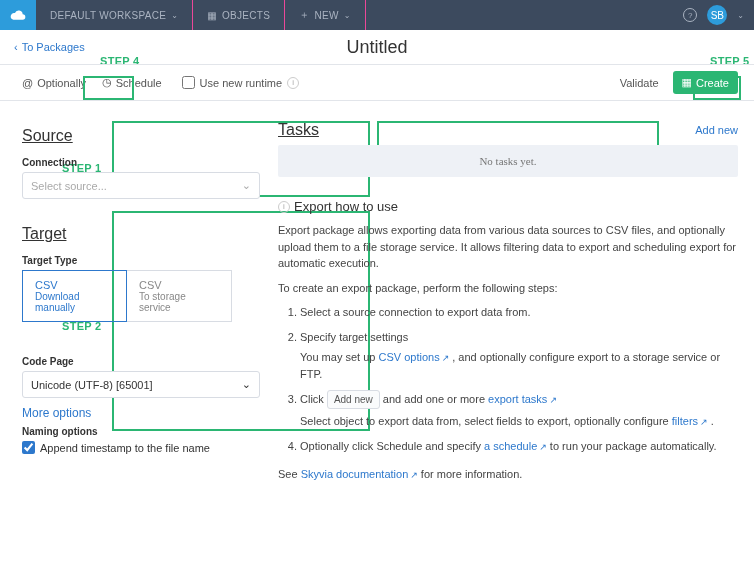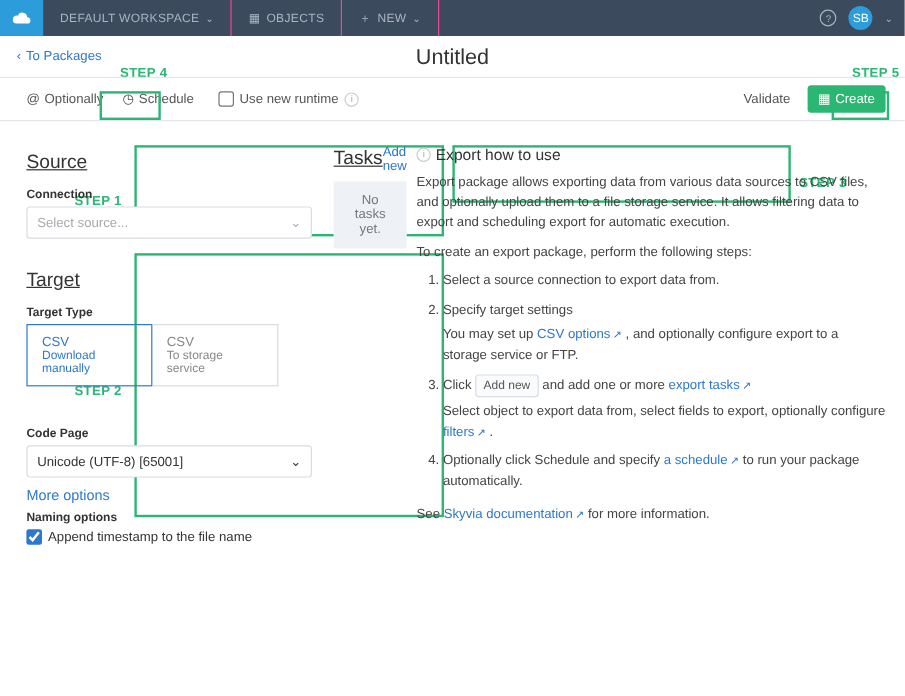--- a/index.html
+++ b/index.html
@@ -17,40 +17,40 @@
 .page-title { position: absolute; left: 50%; transform: translateX(-50%); font-size: 18px; color: #333; }
 .tabbar { height: 36px; display: flex; align-items: center; border-bottom: 1px solid #e2e5ea; padding: 0 16px; gap: 4px; }
 .tab { font-size: 11px; color: #555; padding: 4px 6px; display: flex; align-items: center; gap: 4px; cursor: pointer; border-radius: 3px; }
 .tab-icon { display: inline-flex; }
 .checkbox-wrap { display: flex; align-items: center; gap: 5px; margin-left: 10px; font-size: 11px; color: #555; }
 .sub-spacer { flex: 1; }
 .validate-link { font-size: 11px; color: #555; cursor: pointer; margin-right: 10px; }
 .create-btn { background: #2bb673; color: #fff; border: none; padding: 5px 9px; border-radius: 3px; font-size: 11px; cursor: pointer; display: flex; align-items: center; gap: 4px; }
 .content { display: flex; padding: 20px 16px 30px 16px; gap: 12px; position: relative; }
 .col-left { width: 250px; display: flex; flex-direction: column; gap: 14px; }
-.col-right { flex: 1; display: flex; flex-direction: row; gap: 8px; }
+.col-right { flex: 1; display: flex; flex-direction: column; gap: 22px; }
 .panel-title { font-size: 16px; color: #333; margin-bottom: 12px; text-decoration: underline; }
 .field-label { font-size: 10px; font-weight: bold; color: #333; margin-bottom: 4px; display: block; }
 .select-box { width: 100%; border: 1px solid #d8dce3; border-radius: 3px; padding: 6px 8px; font-size: 11px; color: #aaa; background: #fff; display: flex; justify-content: space-between; align-items: center; cursor: pointer; }
 .target-type-row { display: flex; gap: 0; }
 .tt-card { border: 1px solid #d8dce3; padding: 8px 12px; width: 105px; cursor: pointer; }
 .tt-card.selected { border-color: #2d78cc; }
 .tt-card + .tt-card { border-left: none; }
 .tt-title { font-size: 11px; color: #2d78cc; }
 .tt-card:not(.selected) .tt-title { color: #888; }
 .tt-sub { font-size: 10px; color: #2d78cc; }
 .tt-card:not(.selected) .tt-sub { color: #888; }
 .more-link { color: #2d78cc; font-size: 12px; cursor: pointer; margin-top: 8px; display: inline-block; }
 .section-sub { font-size: 10px; font-weight: bold; color: #333; margin-top: 6px; margin-bottom: 4px; }
 .check-row { display: flex; align-items: center; gap: 5px; font-size: 11px; color: #333; }
 .check-row input[type=checkbox]{ accent-color: #2d78cc; }
 .tasks-panel { }
 .tasks-header { display: flex; justify-content: space-between; align-items: center; margin-bottom: 6px; }
 .addnew-link { color: #2d78cc; font-size: 11px; cursor: pointer; }
-.tasks-empty { background: #eef1f6; text-align: center; padding: 10px; font-size: 11px; color: #777; border-radius: 2px; }
+.tasks-empty { background: #eef1f6; text-align: center; padding: 10px; font-size: 11px; color: #777; border-radius: 2px; font-family: Liberation Serif, serif; }
 .howto { font-size: 11px; color: #444; }
 .howto h3 { font-size: 13px; font-weight: normal; color: #333; margin-bottom: 8px; display: flex; align-items: center; gap: 4px; }
 .howto p { margin-bottom: 8px; line-height: 1.5; }
 .howto ol { padding-left: 22px; }
 .howto li { margin-bottom: 8px; line-height: 1.5; }
 .howto .sub { margin-top: 4px; color: #444; padding-left: 0; }
 .inline-link { color: #2d78cc; cursor: pointer; }
 .ext-icon::after { content: "↗"; font-size: 9px; margin-left: 2px; }
 .small-btn { display: inline-block; border: 1px solid #d8dce3; border-radius: 3px; padding: 1px 6px; font-size: 10px; color: #555; background: #fafbfc; }
 .step-label { position: absolute; color: #2bb673; font-weight: bold; font-size: 11px; letter-spacing: 0.3px; }

